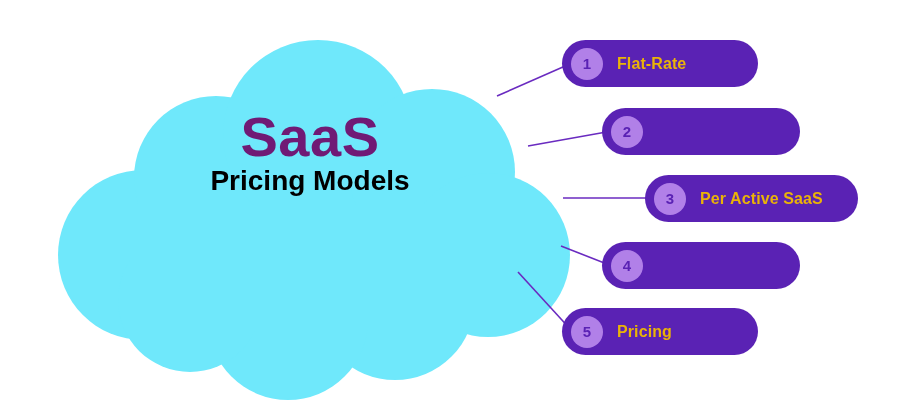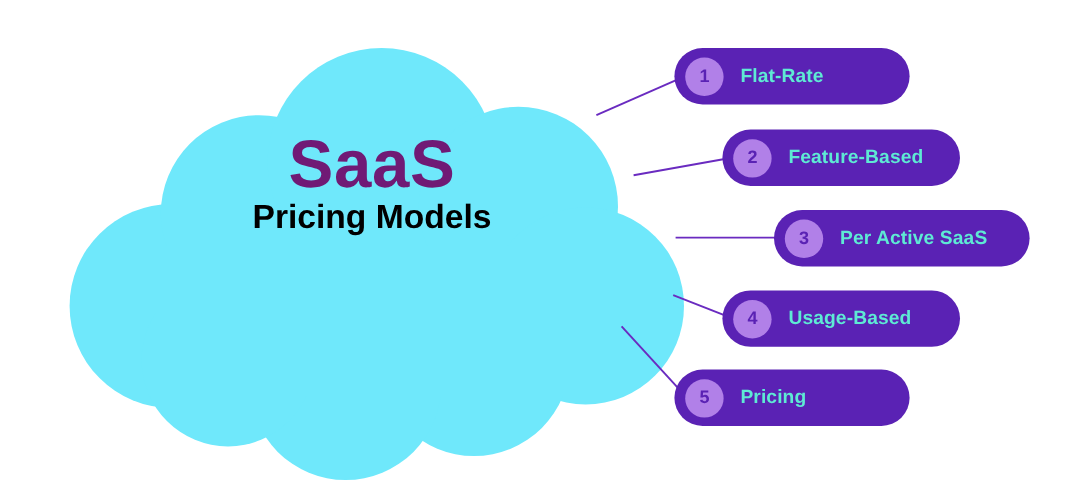--- a/index.html
+++ b/index.html
@@ -66,21 +66,21 @@
     background: #B180E8;
     color: #5A22B4;
     font-size: 15px;
     font-weight: bold;
     display: flex;
     align-items: center;
     justify-content: center;
     line-height: 1;
   }
   .pill-label {
-    color: #5eead4;
+    color: #eab308;
     font-size: 16px;
     font-weight: bold;
     margin-left: 14px;
     margin-right: 18px;
     white-space: nowrap;
     letter-spacing: 0.1px;
   }
 </style>
 </head>
 <body>
@@ -113,29 +113,27 @@
     <span class="title-sub">Pricing Models</span>
   </div>
 
   <div id="pill-layer">
       <div class="pill" style="left: 562px; top: 40px; width: 196px;">
         <div class="pill-badge">1</div>
         <div class="pill-label">Flat-Rate</div>
       </div>
       <div class="pill" style="left: 602px; top: 108px; width: 198px;">
         <div class="pill-badge">2</div>
-        <div class="pill-label">Feature-Based</div>
       </div>
       <div class="pill" style="left: 645px; top: 175px; width: 213px;">
         <div class="pill-badge">3</div>
         <div class="pill-label">Per Active SaaS</div>
       </div>
       <div class="pill" style="left: 602px; top: 242px; width: 198px;">
         <div class="pill-badge">4</div>
-        <div class="pill-label">Usage-Based</div>
       </div>
       <div class="pill" style="left: 562px; top: 308px; width: 196px;">
         <div class="pill-badge">5</div>
         <div class="pill-label">Pricing</div>
       </div>
     </div>
 
 </div>
 
 </body></html>

